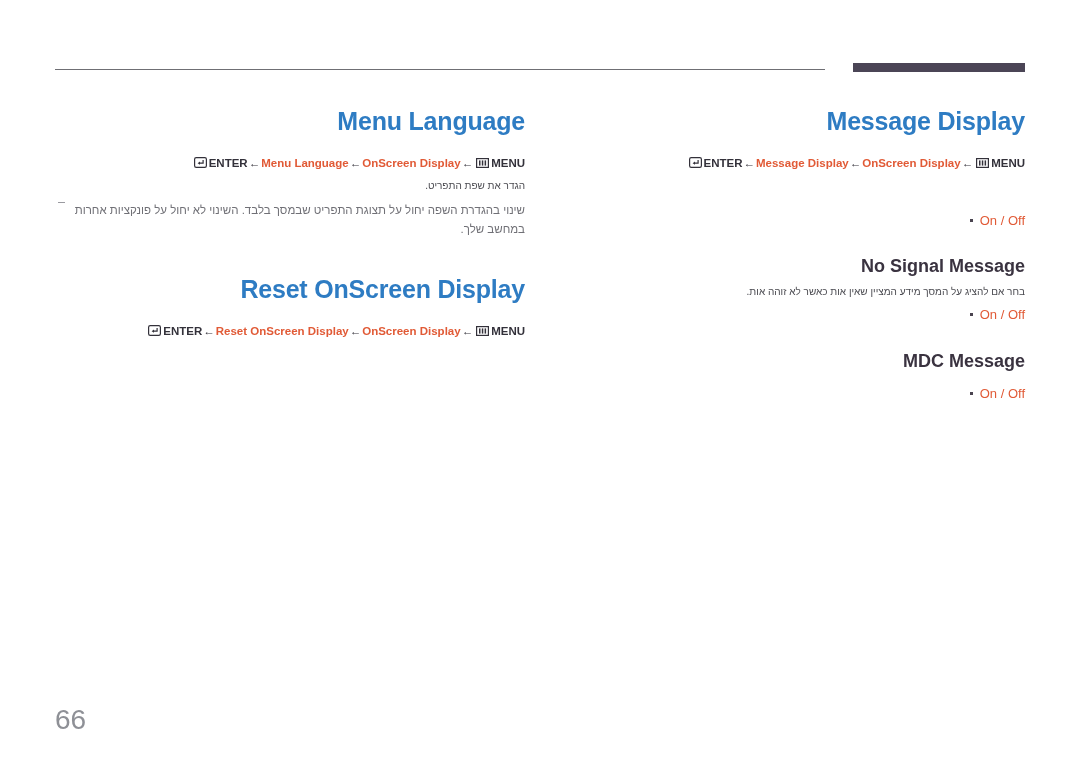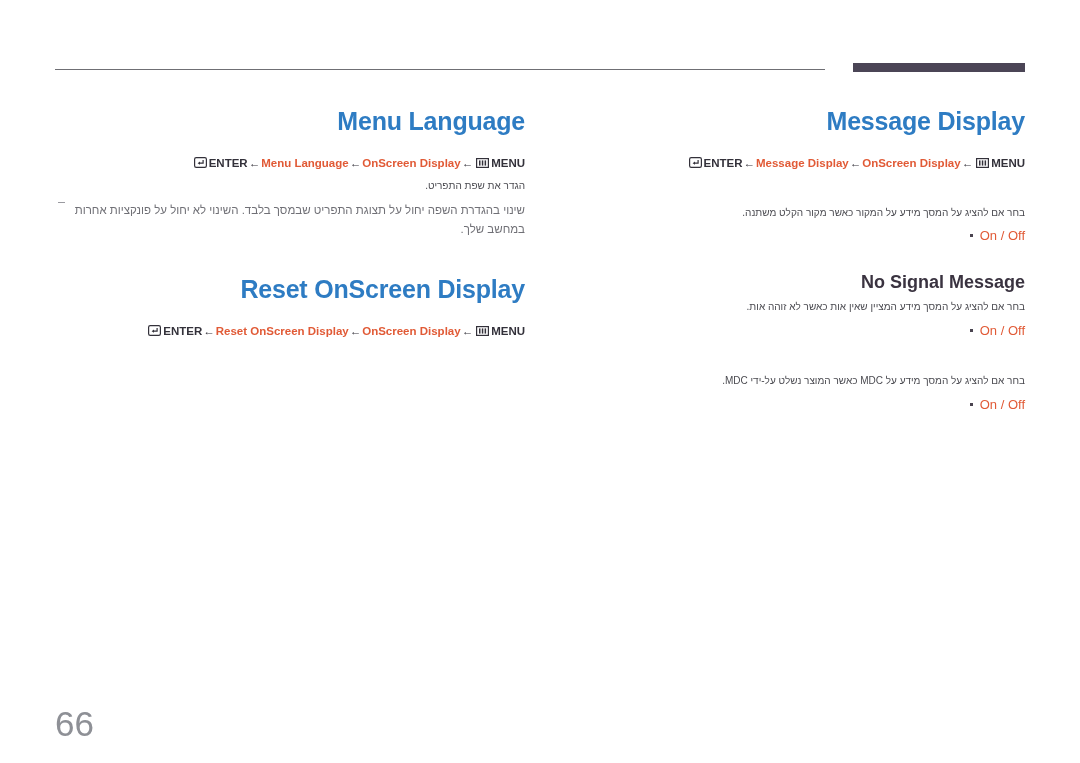--- a/index.html
+++ b/index.html
@@ -155,21 +155,21 @@
   .gap-note   { height: 8px; }
   .gap-block  { height: 38px; }
   .gap-sect   { height: 26px; }
   .gap-sub    { height: 7px; }
 
   
   .pagenum {
     position: absolute;
     left: 55px;
     top: 704px;
-    font-size: 35px;
+    font-size: 28px;
     color: #8e9096;
     direction: ltr;
   }
 </style>
 </head>
 <body>
 
 <div class="page">
 
   <div class="rule-thin"></div>
@@ -244,36 +244,35 @@
             <rect x="0.6" y="0.6" width="11.8" height="8.8" fill="none" stroke="#33313a" stroke-width="1.2"></rect>
             <rect x="3.0" y="2.4" width="1.5" height="5.2" fill="#33313a"></rect>
             <rect x="5.8" y="2.4" width="1.5" height="5.2" fill="#33313a"></rect>
             <rect x="8.6" y="2.4" width="1.5" height="5.2" fill="#33313a"></rect>
           </svg></span><span>MENU</span>
     </p>
 
     <div class="gap-sect"></div>
 
     <div class="gap-sub"></div>
-    <p class="body-line">בחר אם להציג על המסך מידע על המקור כאשר מקור הקלט משתנה.</p>
     <div class="gap-small"></div>
     <p class="opt"><span class="bullet"></span><span>On / Off</span></p>
 
     <div class="gap-sect"></div>
 
     <h2 class="h-sub">No Signal Message</h2>
     <div class="gap-sub"></div>
     <p class="body-line">בחר אם להציג על המסך מידע המציין שאין אות כאשר לא זוהה אות.</p>
     <div class="gap-small"></div>
     <p class="opt"><span class="bullet"></span><span>On / Off</span></p>
 
     <div class="gap-sect"></div>
 
+    <h2 class="h-sub">MDC Message</h2>
     <div class="gap-sub"></div>
-    <p class="body-line">בחר אם להציג על המסך מידע על MDC כאשר המוצר נשלט על-ידי MDC.</p>
     <div class="gap-small"></div>
     <p class="opt"><span class="bullet"></span><span>On / Off</span></p>
 
   </div>
 
   <div class="pagenum">66</div>
 
 </div>
 
 </body></html>

